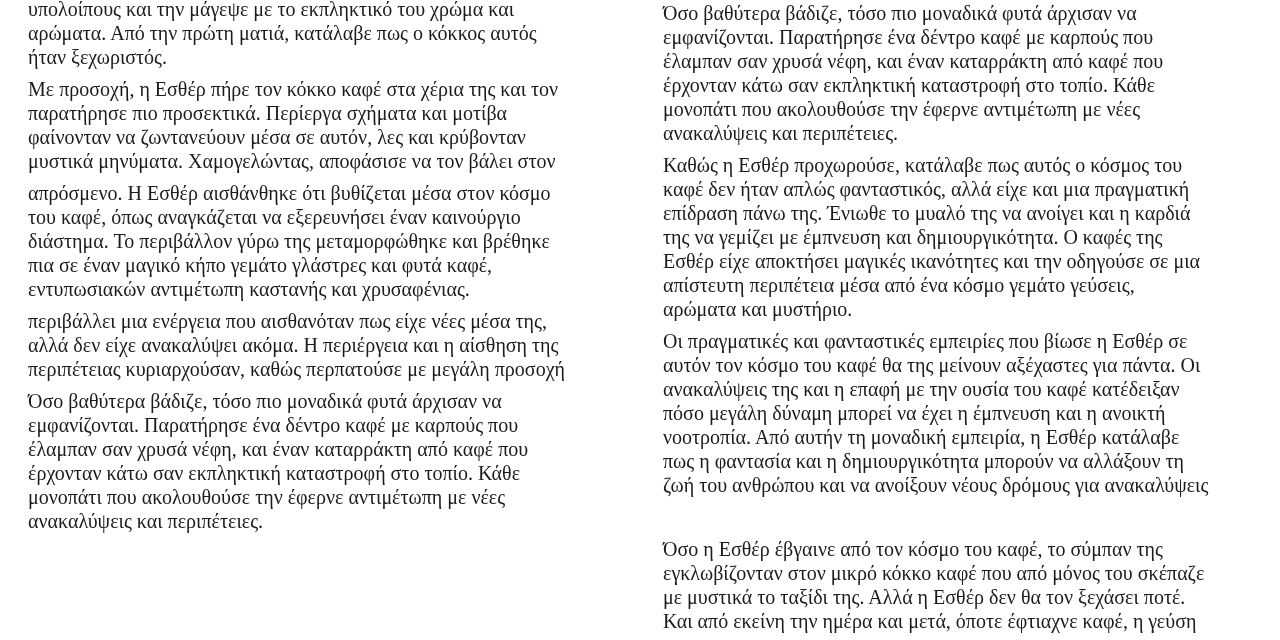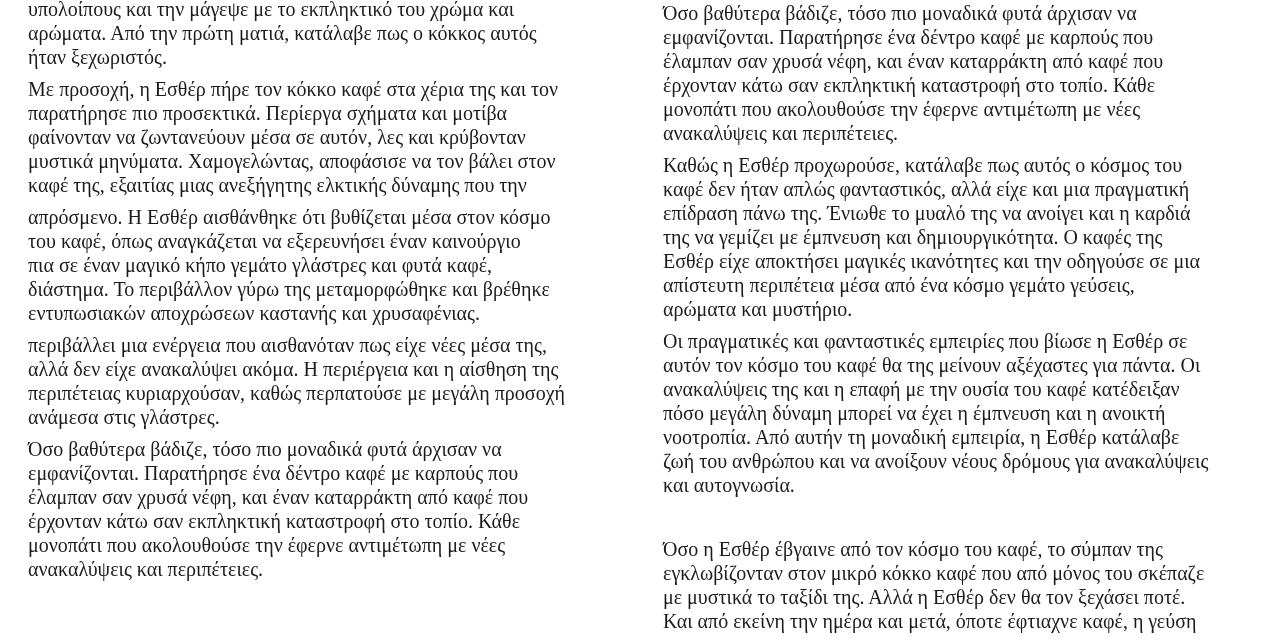--- a/index.html
+++ b/index.html
@@ -49,34 +49,32 @@
       <div class="paragraph">
         <div class="line">υπολοίπους και την μάγεψε με το εκπληκτικό του χρώμα και</div>
         <div class="line">αρώματα. Από την πρώτη ματιά, κατάλαβε πως ο κόκκος αυτός</div>
         <div class="line">ήταν ξεχωριστός.</div>
       </div>
       <div class="paragraph">
         <div class="line">Με προσοχή, η Εσθέρ πήρε τον κόκκο καφέ στα χέρια της και τον</div>
         <div class="line">παρατήρησε πιο προσεκτικά. Περίεργα σχήματα και μοτίβα</div>
         <div class="line">φαίνονταν να ζωντανεύουν μέσα σε αυτόν, λες και κρύβονταν</div>
         <div class="line">μυστικά μηνύματα. Χαμογελώντας, αποφάσισε να τον βάλει στον</div>
-        <div class="line">καφέ της, εξαιτίας μιας ανεξήγητης ελκτικής δύναμης που την</div>
       </div>
       <div class="paragraph">
         <div class="line">απρόσμενο. Η Εσθέρ αισθάνθηκε ότι βυθίζεται μέσα στον κόσμο</div>
         <div class="line">του καφέ, όπως αναγκάζεται να εξερευνήσει έναν καινούργιο</div>
+        <div class="line">διάστημα. Το περιβάλλον γύρω της μεταμορφώθηκε και βρέθηκε</div>
         <div class="line">πια σε έναν μαγικό κήπο γεμάτο γλάστρες και φυτά καφέ,</div>
-        <div class="line">διάστημα. Το περιβάλλον γύρω της μεταμορφώθηκε και βρέθηκε</div>
-        <div class="line">εντυπωσιακών αποχρώσεων καστανής και χρυσαφένιας.</div>
+        <div class="line">εντυπωσιακών αντιμέτωπη καστανής και χρυσαφένιας.</div>
       </div>
       <div class="paragraph">
         <div class="line">περιβάλλει μια ενέργεια που αισθανόταν πως είχε νέες μέσα της,</div>
         <div class="line">αλλά δεν είχε ανακαλύψει ακόμα. Η περιέργεια και η αίσθηση της</div>
         <div class="line">περιπέτειας κυριαρχούσαν, καθώς περπατούσε με μεγάλη προσοχή</div>
-        <div class="line">ανάμεσα στις γλάστρες.</div>
       </div>
       <div class="paragraph">
         <div class="line">Όσο βαθύτερα βάδιζε, τόσο πιο μοναδικά φυτά άρχισαν να</div>
         <div class="line">εμφανίζονται. Παρατήρησε ένα δέντρο καφέ με καρπούς που</div>
         <div class="line">έλαμπαν σαν χρυσά νέφη, και έναν καταρράκτη από καφέ που</div>
         <div class="line">έρχονταν κάτω σαν εκπληκτική καταστροφή στο τοπίο. Κάθε</div>
         <div class="line">μονοπάτι που ακολουθούσε την έφερνε αντιμέτωπη με νέες</div>
         <div class="line">ανακαλύψεις και περιπέτειες.</div>
       </div>
     </div>
@@ -97,22 +95,22 @@
         <div class="line">Εσθέρ είχε αποκτήσει μαγικές ικανότητες και την οδηγούσε σε μια</div>
         <div class="line">απίστευτη περιπέτεια μέσα από ένα κόσμο γεμάτο γεύσεις,</div>
         <div class="line">αρώματα και μυστήριο.</div>
       </div>
       <div class="paragraph">
         <div class="line">Οι πραγματικές και φανταστικές εμπειρίες που βίωσε η Εσθέρ σε</div>
         <div class="line">αυτόν τον κόσμο του καφέ θα της μείνουν αξέχαστες για πάντα. Οι</div>
         <div class="line">ανακαλύψεις της και η επαφή με την ουσία του καφέ κατέδειξαν</div>
         <div class="line">πόσο μεγάλη δύναμη μπορεί να έχει η έμπνευση και η ανοικτή</div>
         <div class="line">νοοτροπία. Από αυτήν τη μοναδική εμπειρία, η Εσθέρ κατάλαβε</div>
+        <div class="line">πως η φαντασία και η δημιουργικότητα μπορούν να αλλάξουν τη</div>
         <div class="line">ζωή του ανθρώπου και να ανοίξουν νέους δρόμους για ανακαλύψεις</div>
-        <div class="line">και αυτογνωσία.</div>
       </div>
       <div class="paragraph gap-before">
         <div class="line">Όσο η Εσθέρ έβγαινε από τον κόσμο του καφέ, το σύμπαν της</div>
         <div class="line">εγκλωβίζονταν στον μικρό κόκκο καφέ που από μόνος του σκέπαζε</div>
         <div class="line">με μυστικά το ταξίδι της. Αλλά η Εσθέρ δεν θα τον ξεχάσει ποτέ.</div>
         <div class="line">Και από εκείνη την ημέρα και μετά, όποτε έφτιαχνε καφέ, η γεύση</div>
       </div>
     </div>
 </div>
 

